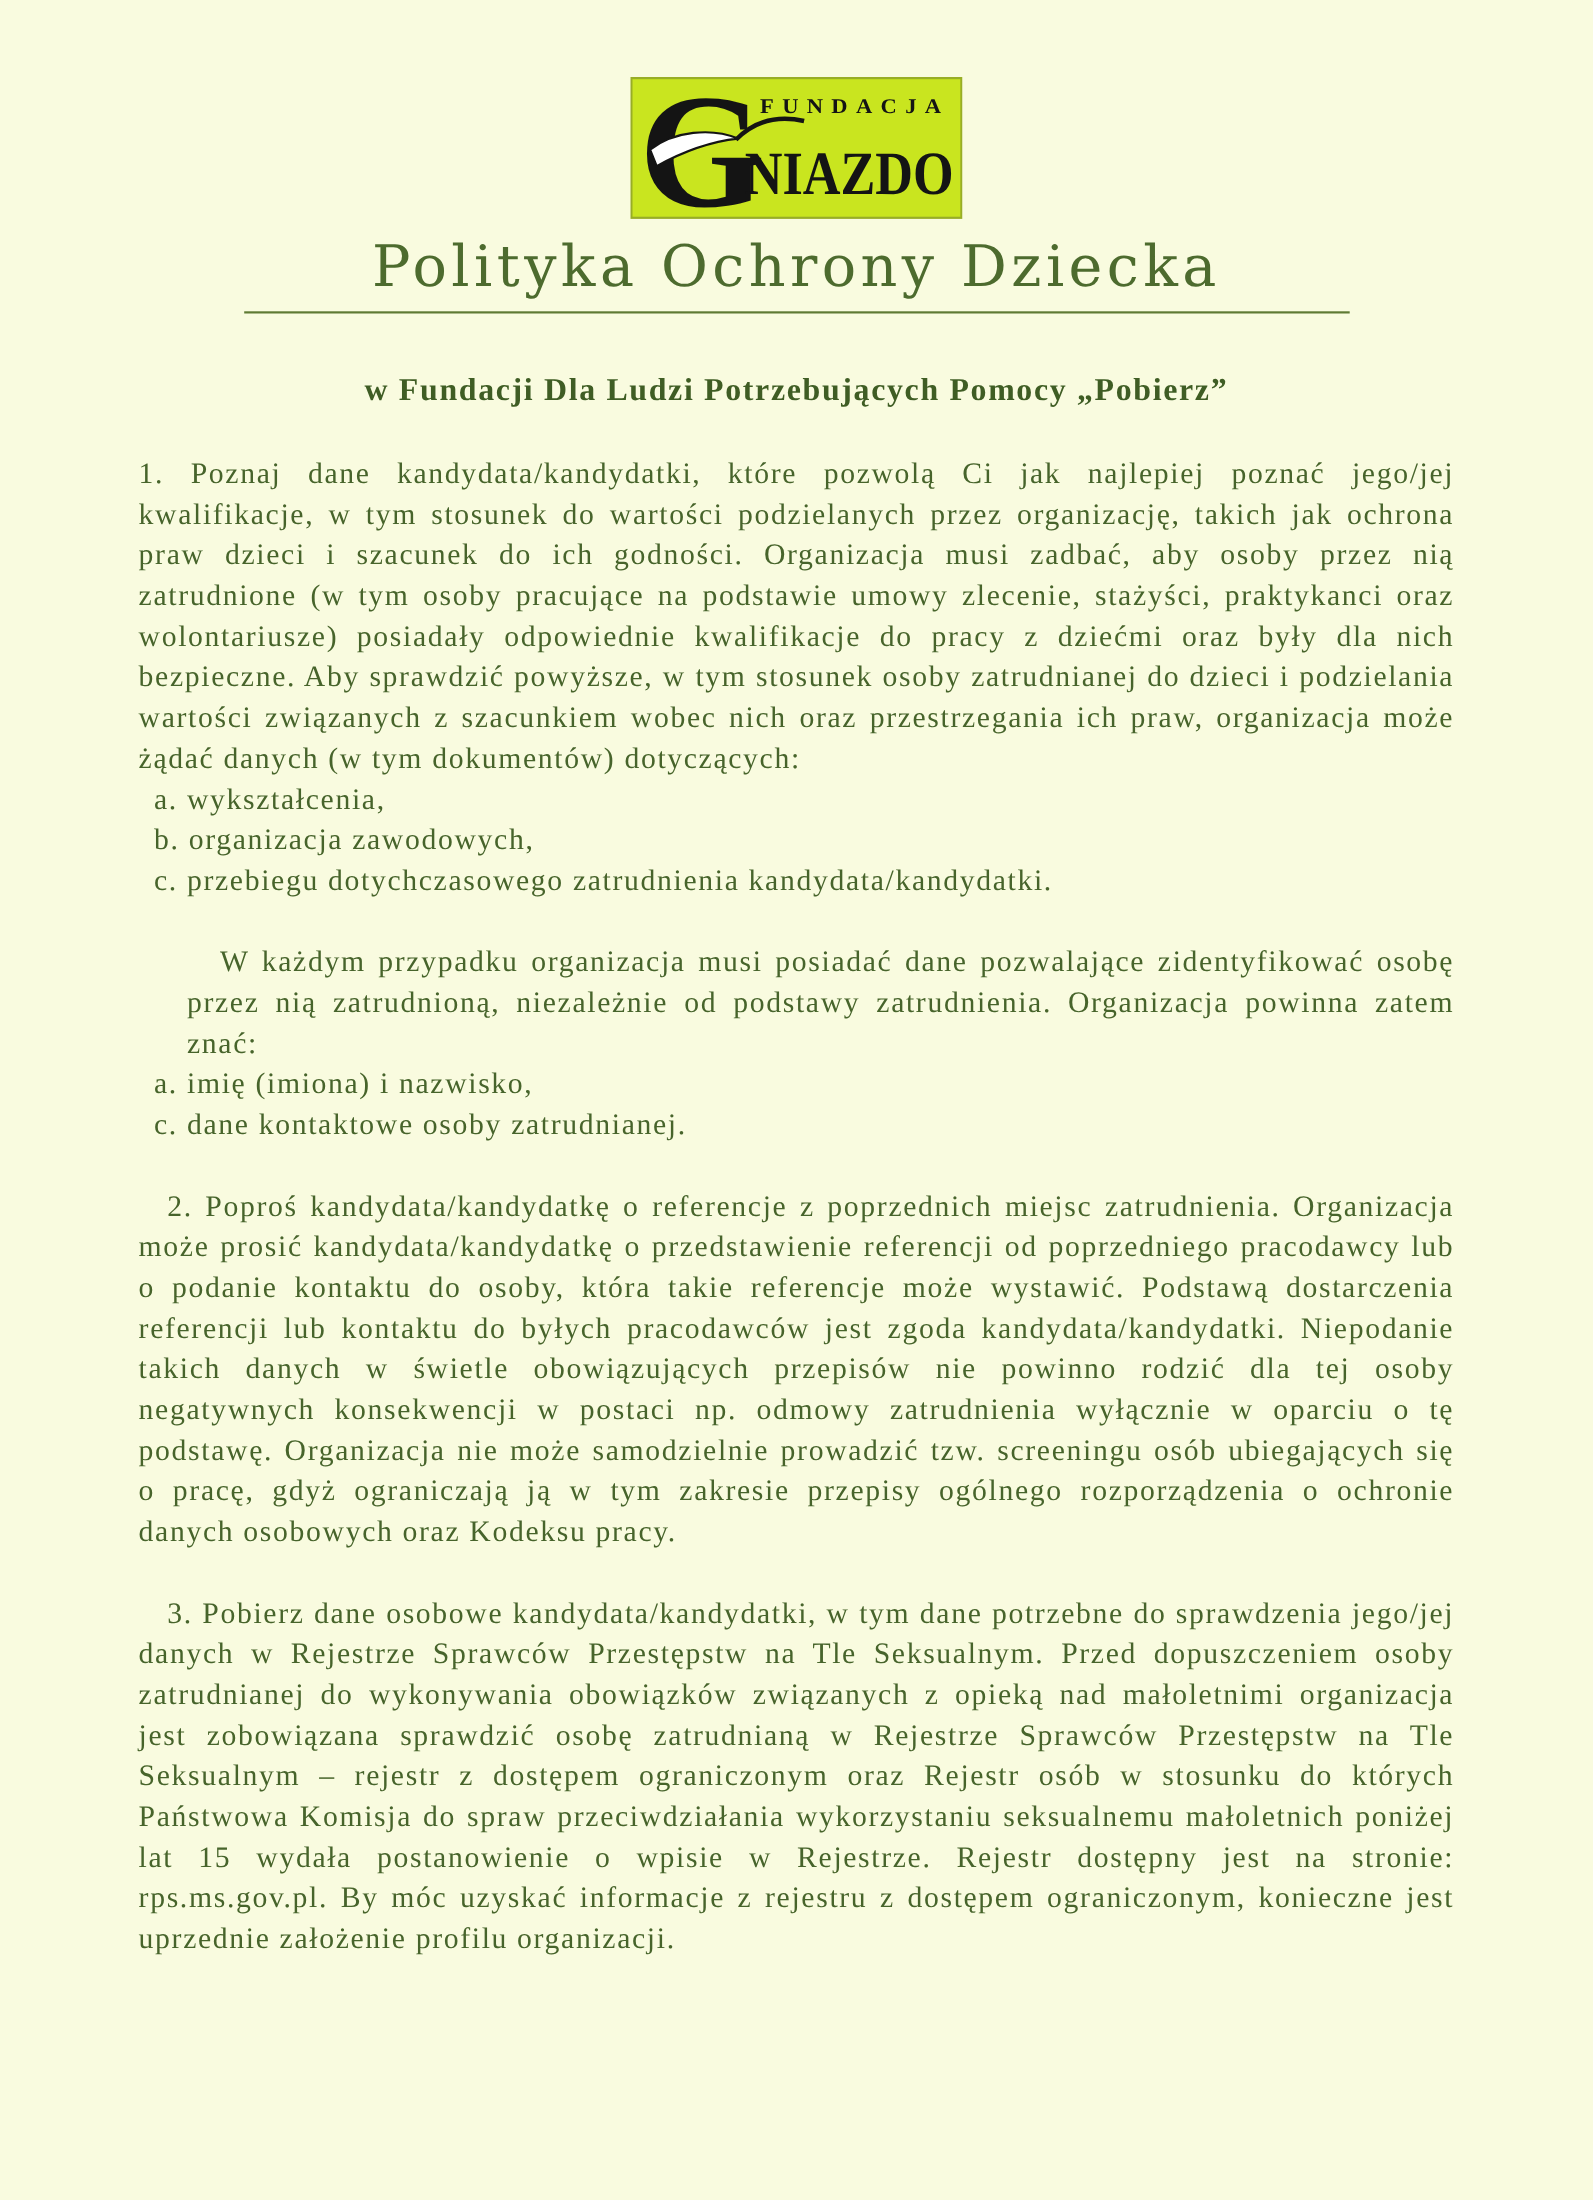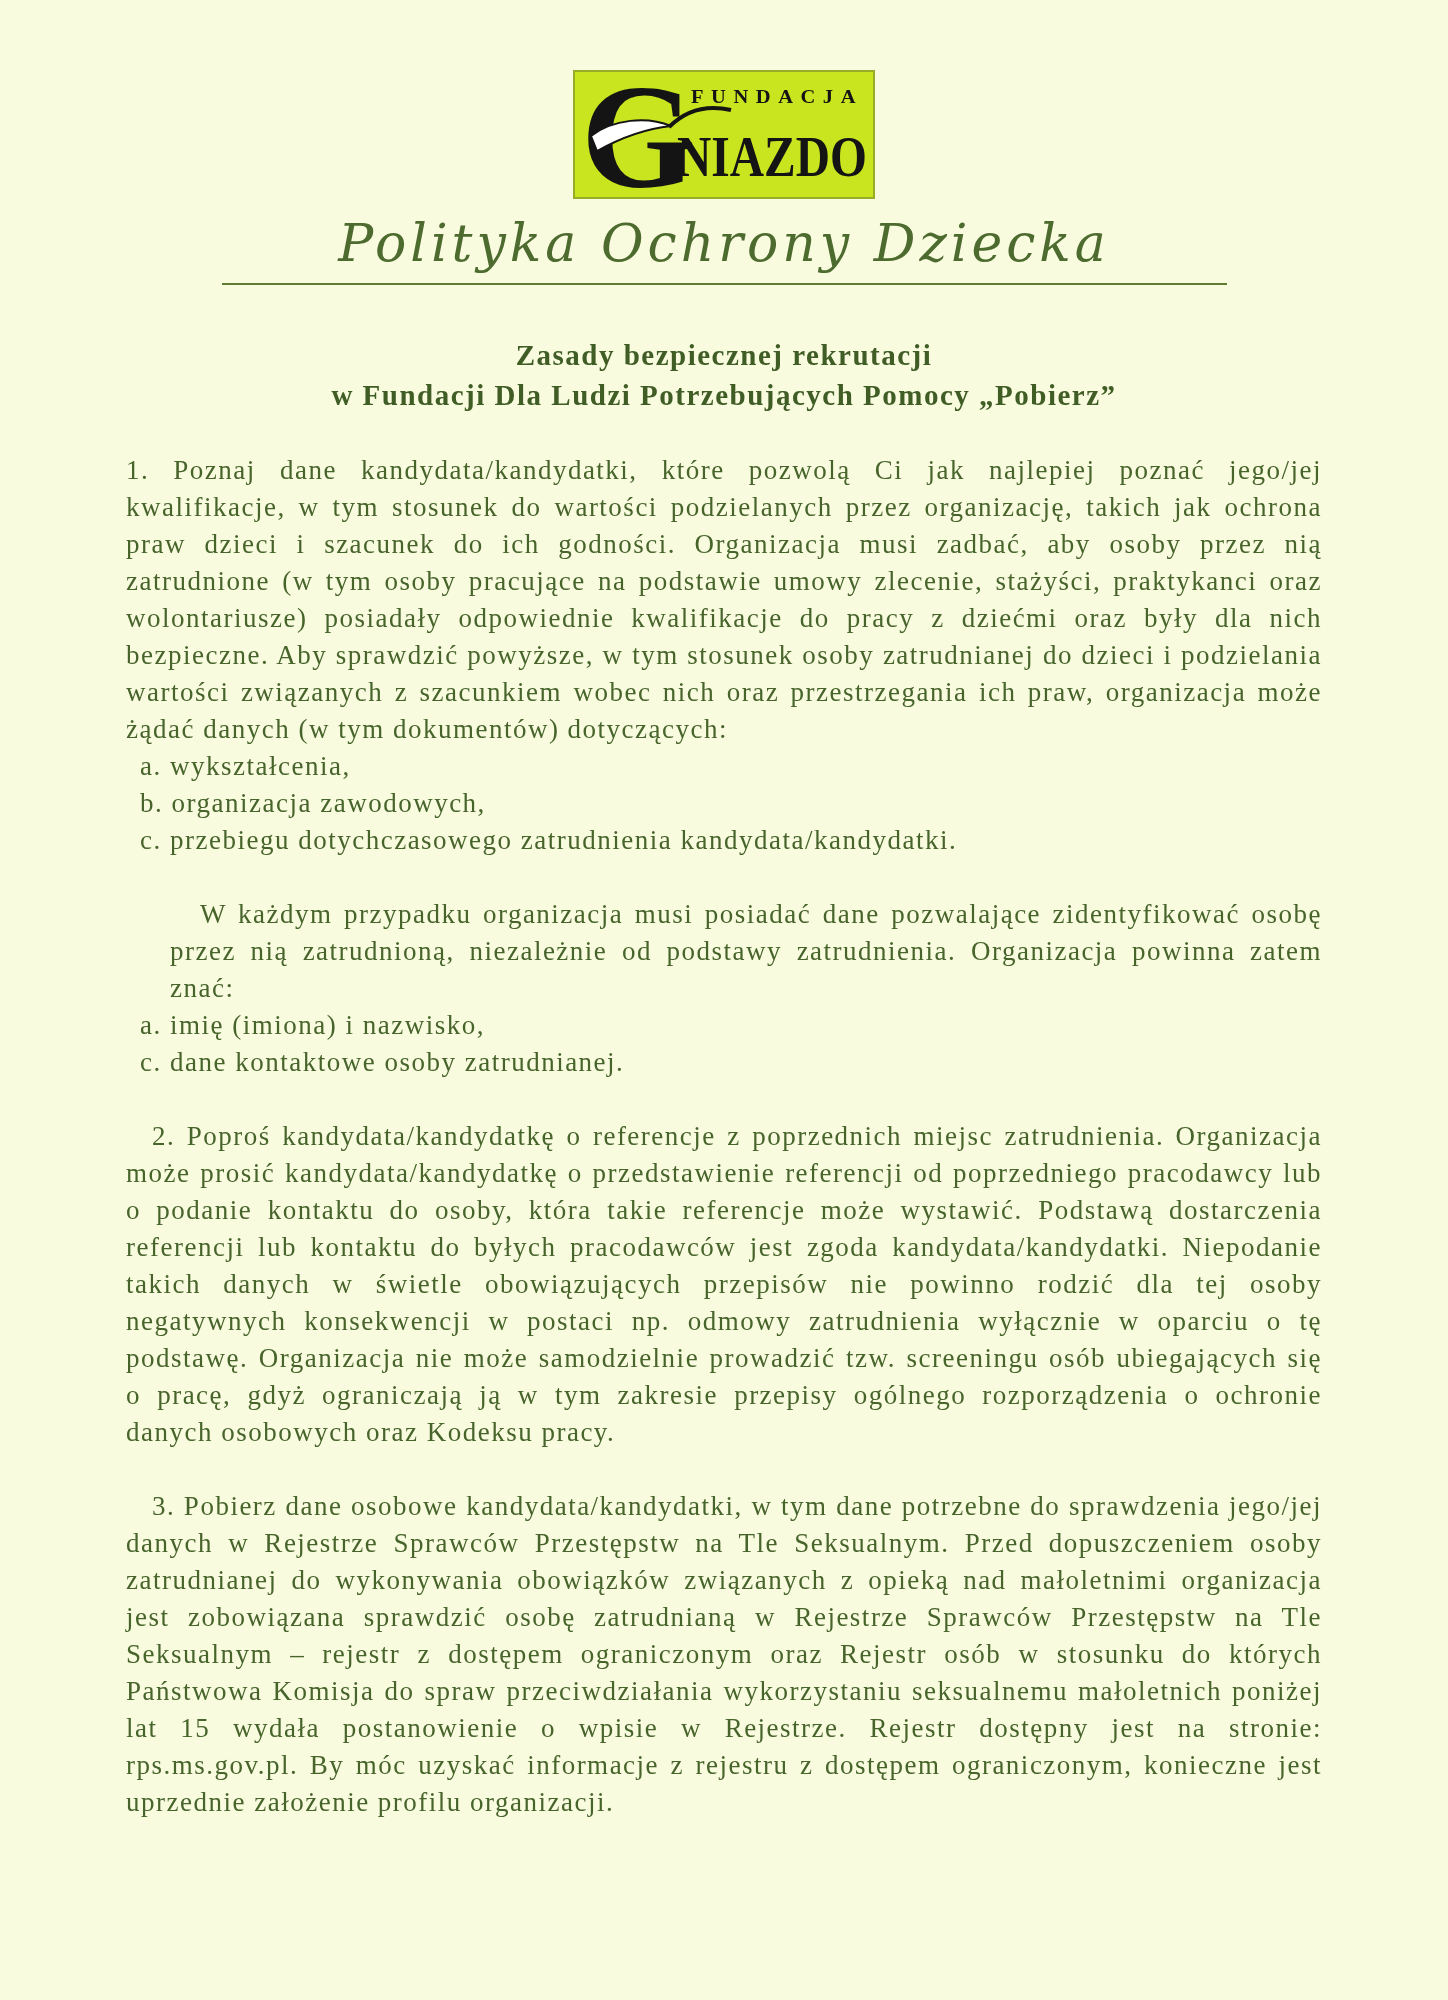--- a/index.html
+++ b/index.html
@@ -37,21 +37,20 @@
   }
   .logo-niazdo {
     font-family: "Liberation Serif", serif;
     font-weight: bold;
   }
   
   .script-title {
     margin: 14px 0 0 0;
     text-align: center;
     font-family: "DejaVu Serif", serif;
-    font-style: italic;
     font-weight: normal;
     font-size: 52px;
     letter-spacing: 4px;
     color: #4d6b2e;
   }
   .title-rule {
     width: 1005px;
     height: 2px;
     margin: 10px auto 0 auto;
     background: #5f7a33;
@@ -106,21 +105,20 @@
       </svg>
     </div>
 
     <h1 class="script-title">Polityka Ochrony Dziecka</h1>
     <div class="title-rule"></div>
   </header>
 
   <main>
     <div class="content">
       <div class="section-heading">
-        <div>Zasady bezpiecznej rekrutacji</div>
         <div>w Fundacji Dla Ludzi Potrzebujących Pomocy „Pobierz”</div>
       </div>
 
       <p class="para spaced">1. Poznaj dane kandydata/kandydatki, które pozwolą Ci jak najlepiej poznać jego/jej kwalifikacje, w tym stosunek do wartości podzielanych przez organizację, takich jak ochrona praw dzieci i szacunek do ich godności. Organizacja musi zadbać, aby osoby przez nią zatrudnione (w tym osoby pracujące na podstawie umowy zlecenie, stażyści, praktykanci oraz wolontariusze) posiadały odpowiednie kwalifikacje do pracy z dziećmi oraz były dla nich bezpieczne. Aby sprawdzić powyższe, w tym stosunek osoby zatrudnianej do dzieci i podzielania wartości związanych z szacunkiem wobec nich oraz przestrzegania ich praw, organizacja może żądać danych (w tym dokumentów) dotyczących:</p>
 
       <div class="doc-list">
         <div class="list-item">a. wykształcenia,</div>
         <div class="list-item">b. organizacja zawodowych,</div>
         <div class="list-item">c. przebiegu dotychczasowego zatrudnienia kandydata/kandydatki.</div>
       </div>

